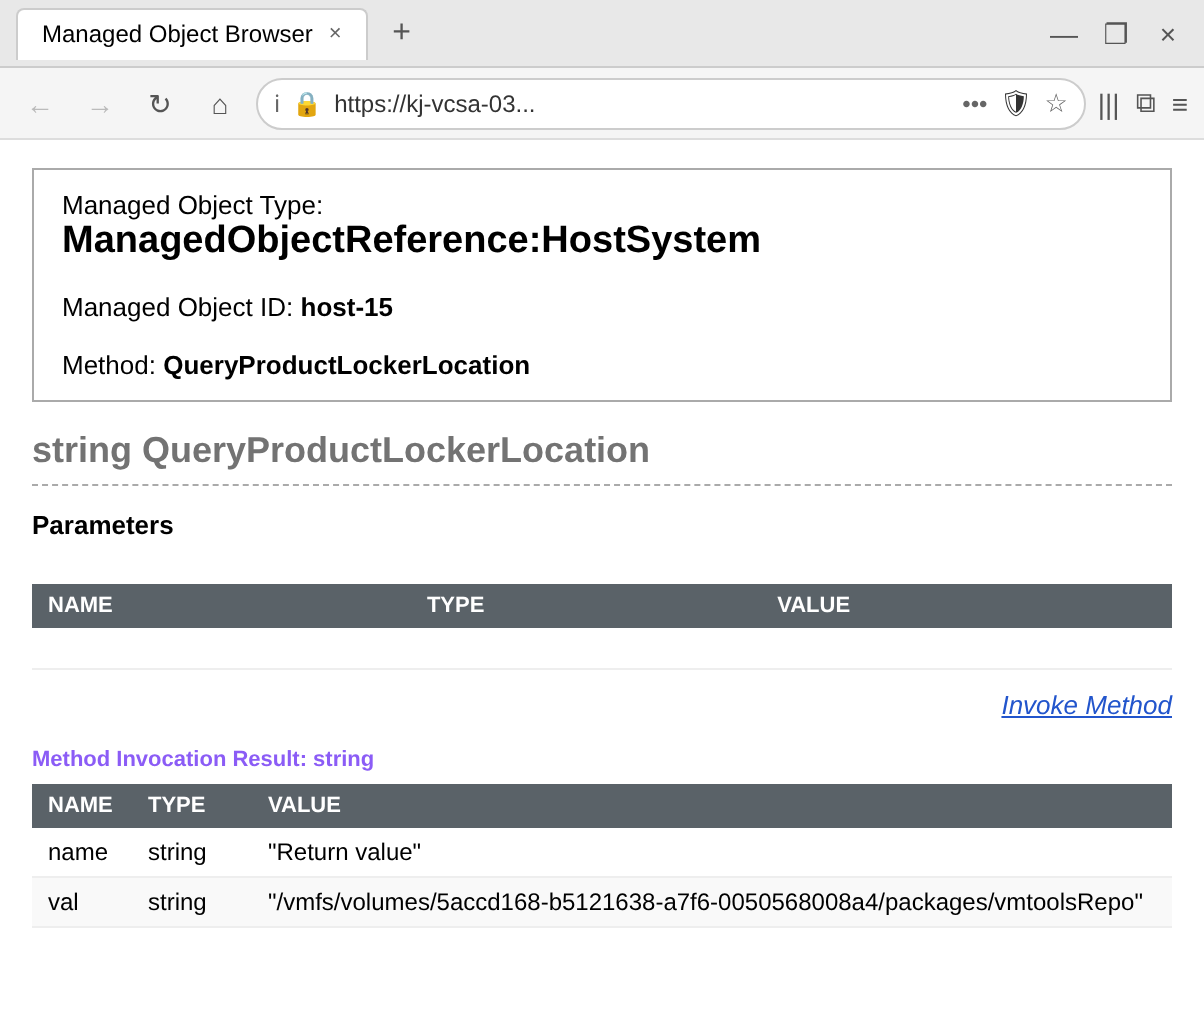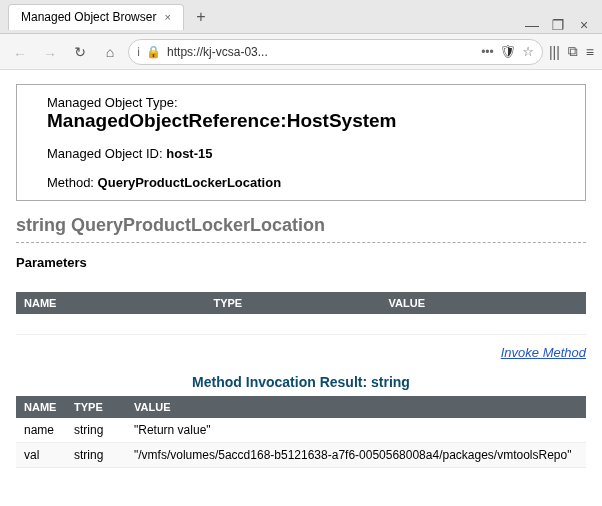--- a/index.html
+++ b/index.html
@@ -10,21 +10,21 @@
       width: 602px;
       height: 506px;
       overflow: hidden;
     }
 
     
     .title-bar {
       background: #e8e8e8;
       height: 34px;
       display: flex;
-      align-items: flex-end;
+      align-items: center;
       padding: 0 8px;
       border-bottom: 1px solid #ccc;
     }
     .tab-area {
       display: flex;
       align-items: center;
       height: 100%;
       flex: 1;
     }
     .tab {
@@ -124,21 +124,21 @@
     .page-content {
       padding: 14px 16px;
       background: #fff;
       overflow-y: auto;
       height: calc(506px - 34px - 36px);
     }
 
     
     .info-box {
       border: 1px solid #aaa;
-      padding: 10px 30px;
+      padding: 10px 14px;
       margin-bottom: 14px;
       background: #fff;
     }
     .info-box .type-label {
       font-size: 13px;
       font-weight: normal;
       color: #000;
     }
     .info-box .type-value {
       font-size: 19px;
@@ -218,25 +218,24 @@
       font-size: 13px;
       text-decoration: underline;
       cursor: pointer;
       border: none;
       background: none;
       font-style: italic;
     }
 
     
     .result-heading {
-      font-size: 14px;
-      font-weight: bold;
-      color: #0c4a6e;
+      font-size: 11px;
+      font-weight: bold;
+      color: #8b5cf6;
       margin-bottom: 6px;
-      text-align: center;
     }
 
     .result-table tbody td:first-child {
       width: 50px;
     }
     .result-table tbody td:nth-child(2) {
       width: 60px;
     }
   </style>
 </head>

